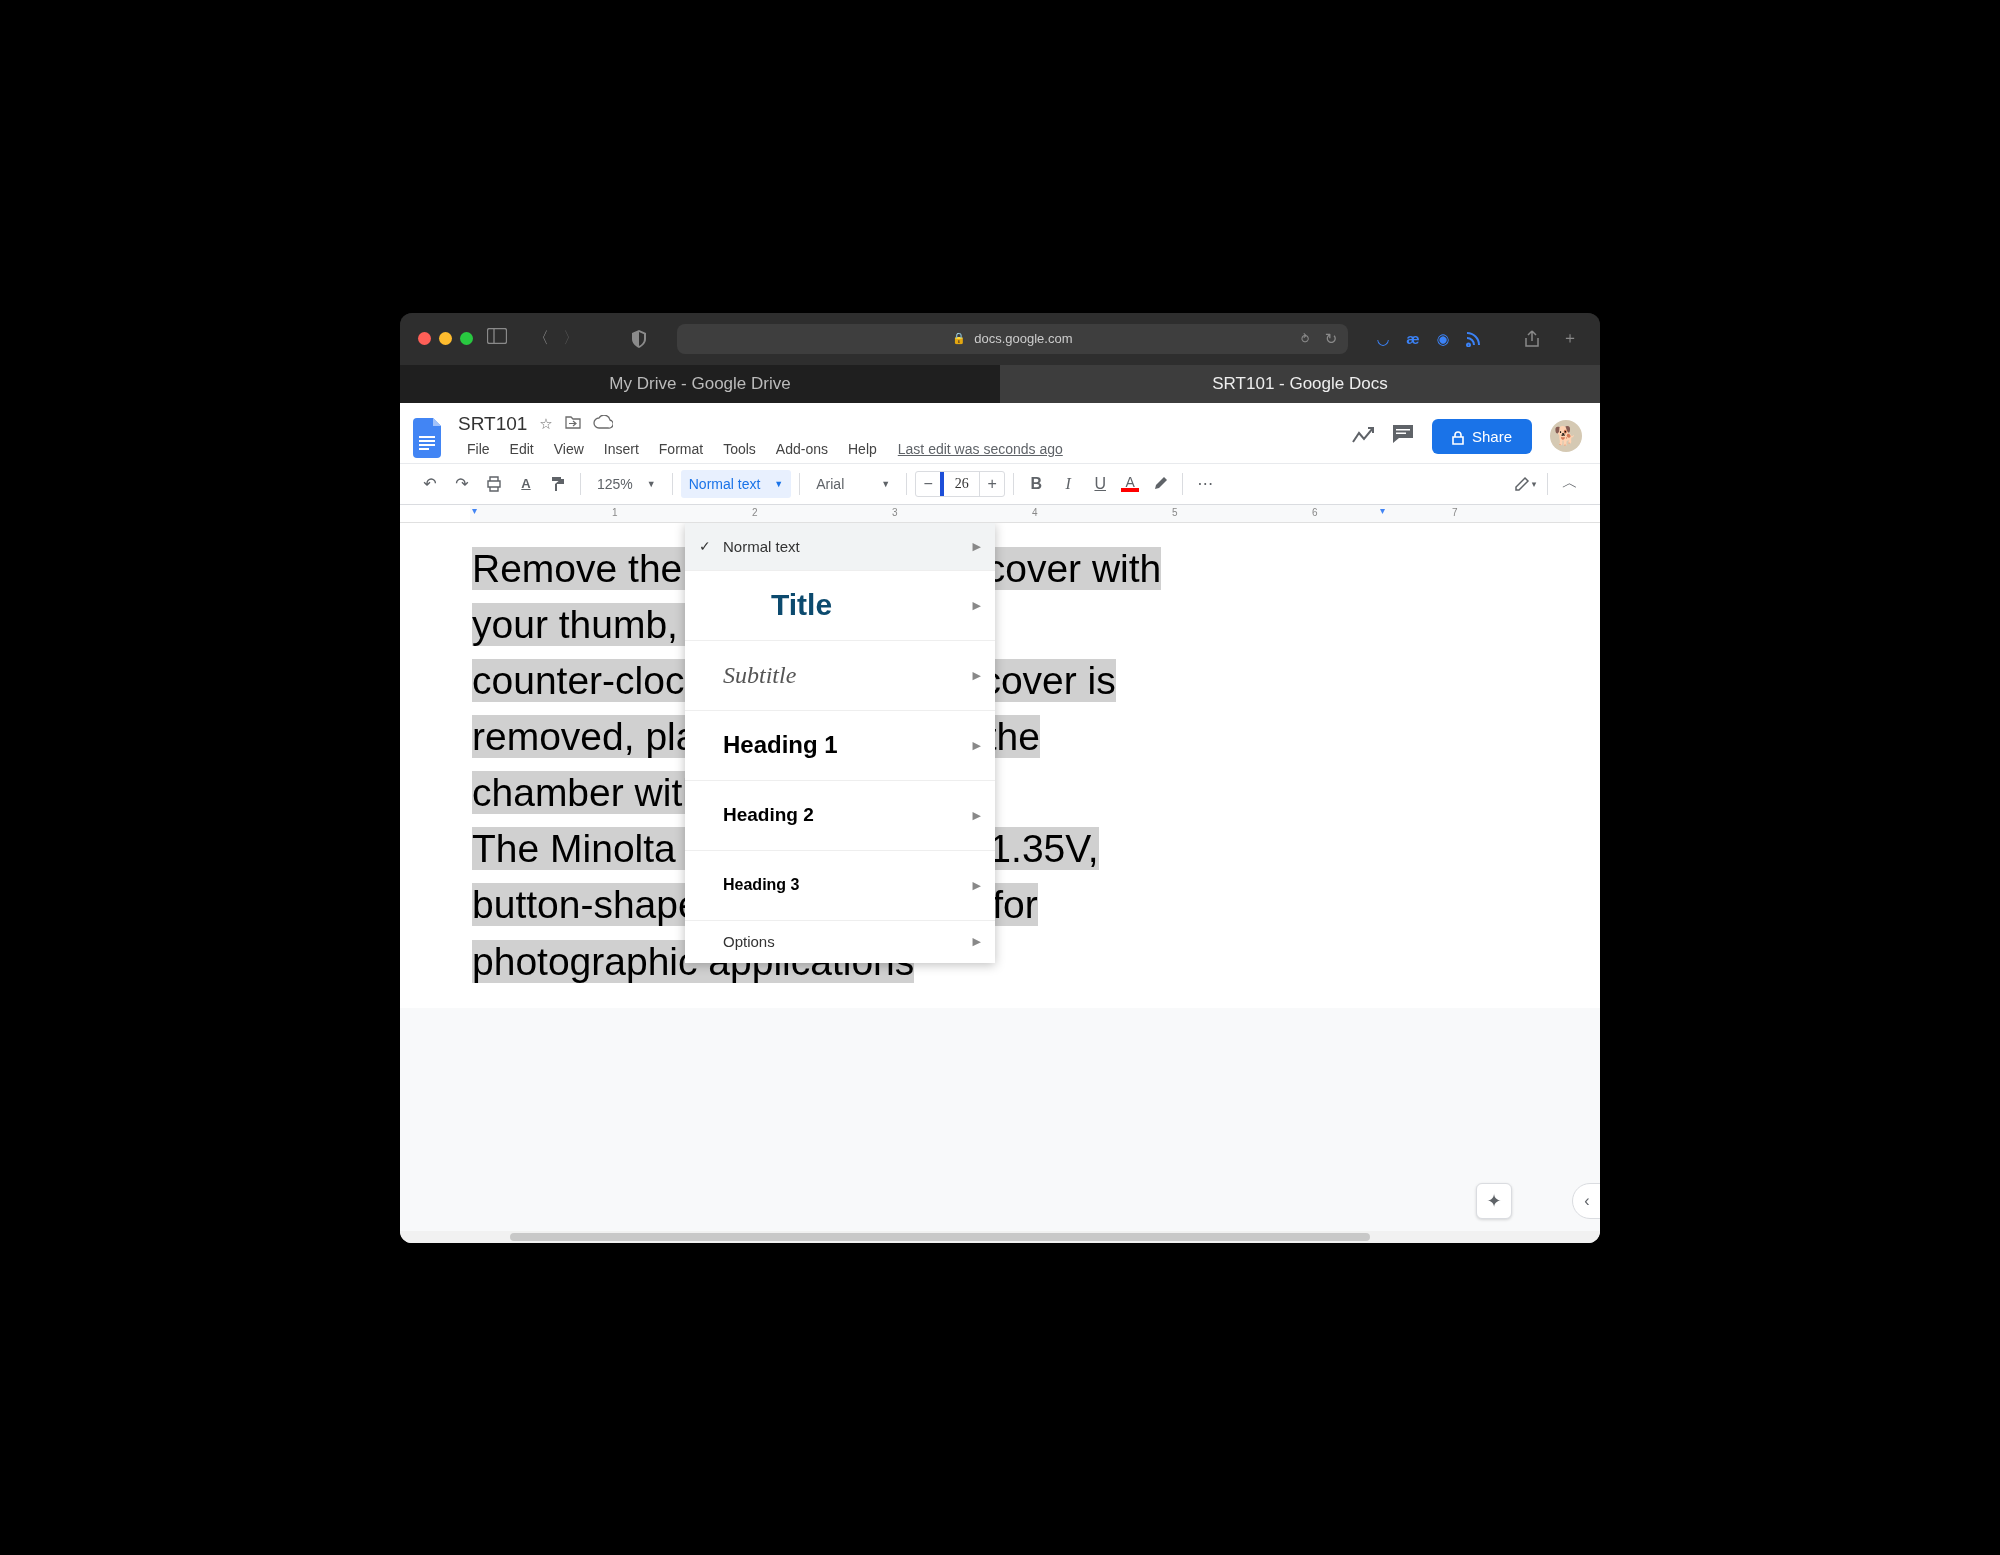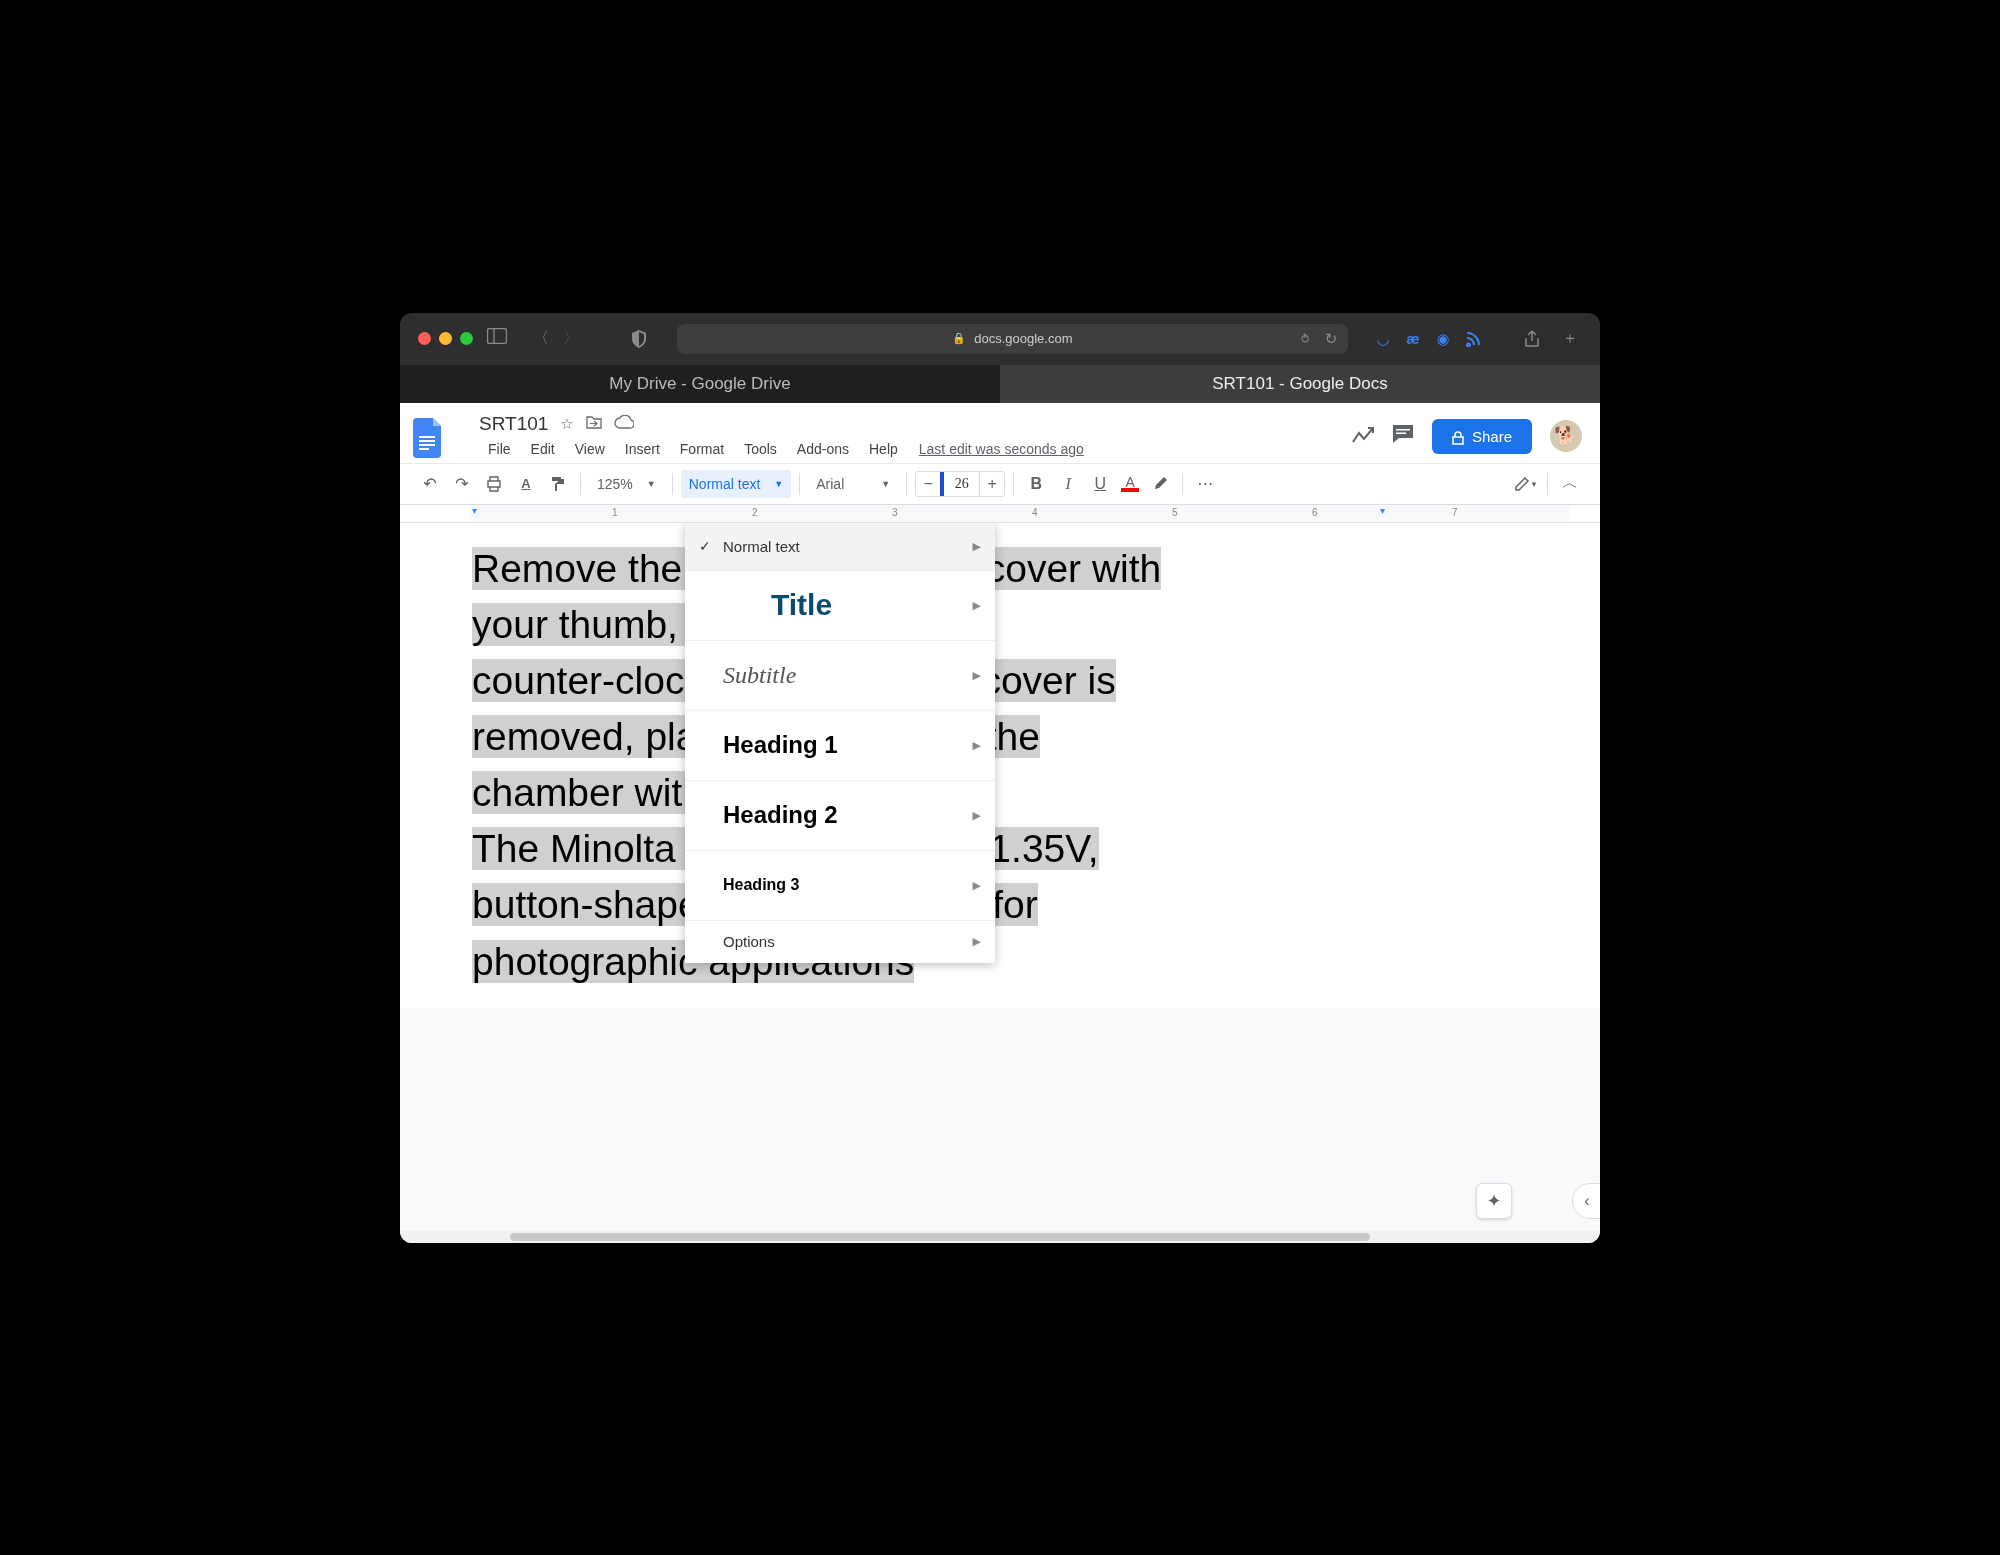--- a/index.html
+++ b/index.html
@@ -23,21 +23,21 @@
 .ext-icons { display: flex; gap: 12px; align-items: center; }
 .ext-ic { width: 18px; height: 18px; color: #3b82f6; display: flex; align-items: center; justify-content: center; font-size: 15px; }
 .ext-ic.gray { color: #8a8a8a; }
 
 .tabs-strip { background: #1f1f1f; height: 38px; display: flex; }
 .tab { flex: 1; display: flex; align-items: center; justify-content: center; color: #bbb; font-size: 17px; }
 .tab.active { background: #3d3d3d; color: #eee; }
 
 
 .docs { flex: 1; background: #fff; display: flex; flex-direction: column; overflow: hidden; }
-.docs-header { display: flex; align-items: flex-start; padding: 10px 18px 0 10px; gap: 31px; }
+.docs-header { display: flex; align-items: flex-start; padding: 10px 18px 0 10px; gap: 10px; }
 .docs-logo { width: 38px; height: 50px; display: flex; align-items: center; justify-content: center; }
 .docs-logo svg { width: 32px; height: 40px; }
 .title-block { display: flex; flex-direction: column; gap: 2px; flex: 1; }
 .title-row { display: flex; align-items: center; gap: 12px; }
 .doc-title { font-size: 19px; color: #333; }
 .title-ic { color: #6b6b6b; font-size: 15px; cursor: pointer; }
 .menu-row { display: flex; align-items: center; gap: 2px; font-size: 14px; color: #444; }
 .menu-item { padding: 4px 9px; cursor: pointer; border-radius: 4px; }
 .last-edit { color: #5f6368; text-decoration: underline; margin-left: 10px; font-size: 14px; }
 .header-right { display: flex; align-items: center; gap: 18px; margin-top: 6px; }
@@ -78,21 +78,21 @@
 .style-item.first { height: 48px; }
 .style-item.last { height: 42px; border-bottom: none; }
 .style-item:hover, .style-item.hovered { background: #f1f3f4; }
 .style-check { width: 24px; font-size: 14px; color: #333; }
 .style-label { flex: 1; }
 .style-arrow { color: #888; font-size: 11px; }
 .sl-normal { font-size: 15px; color: #333; }
 .sl-title { font-size: 30px; font-weight: 700; color: #0c4a6e; margin-left: 48px; }
 .sl-subtitle { font-size: 24px; font-style: italic; font-family: Georgia, serif; color: #555; }
 .sl-h1 { font-size: 24px; font-weight: 700; }
-.sl-h2 { font-size: 24px; font-weight: 700; }
+.sl-h2 { font-size: 19px; font-weight: 700; }
 .sl-h3 { font-size: 16px; font-weight: 700; }
 .sl-options { font-size: 15px; color: #333; }
 
 
 .explore-btn { position: absolute; bottom: 12px; right: 88px; width: 36px; height: 36px; background: #fff; border: 1px solid #dadce0; border-radius: 6px; box-shadow: 0 1px 3px rgba(0,0,0,0.15); display: flex; align-items: center; justify-content: center; color: #5f6368; font-size: 18px; cursor: pointer; }
 .side-toggle { position: absolute; bottom: 12px; right: -2px; width: 30px; height: 36px; background: #fff; border: 1px solid #dadce0; border-radius: 18px 0 0 18px; display: flex; align-items: center; justify-content: center; color: #5f6368; cursor: pointer; }
 
 .scrollbar-h { height: 12px; background: #f1f1f1; position: relative; }
 .scrollbar-h .thumb { position: absolute; left: 110px; width: 860px; height: 8px; top: 2px; background: #c8c8c8; border-radius: 4px; }
 </style>

